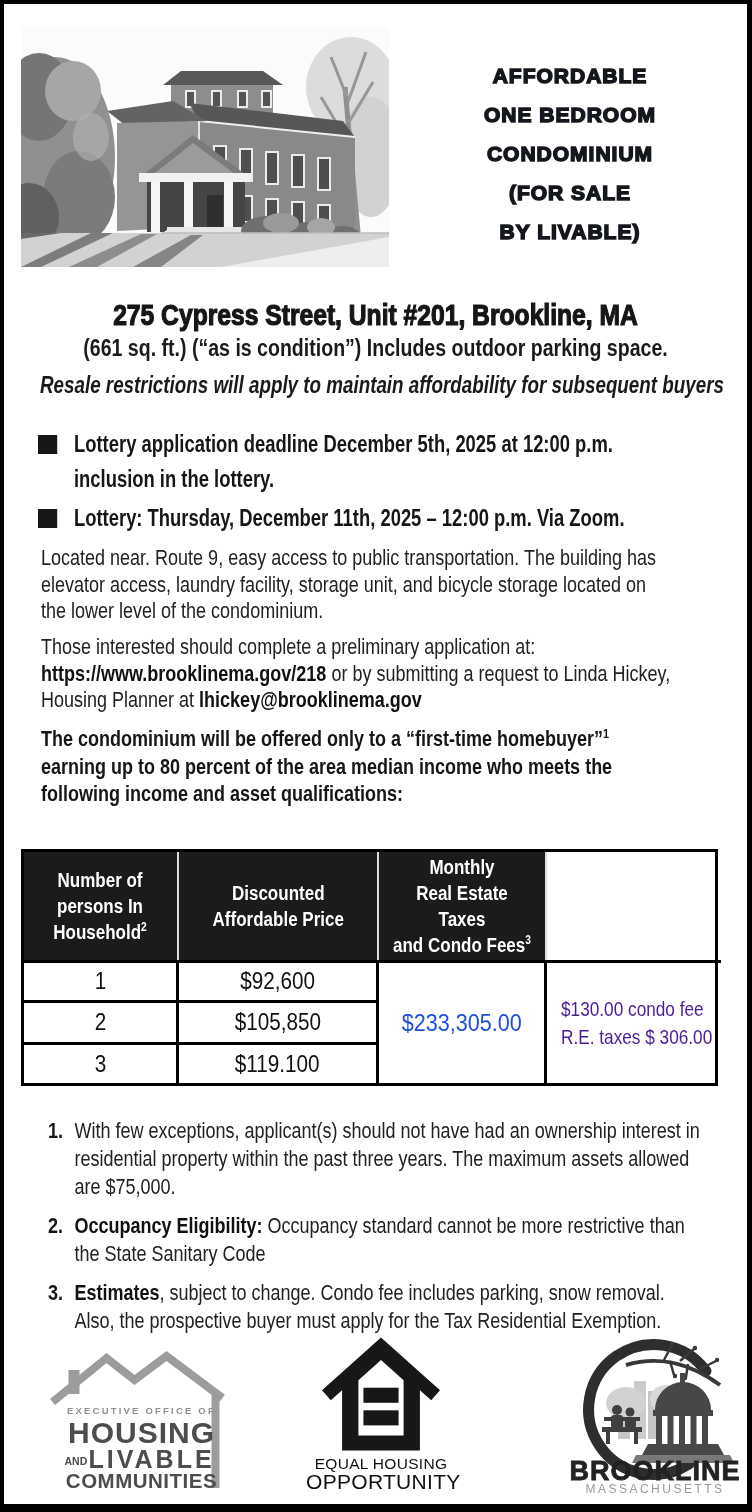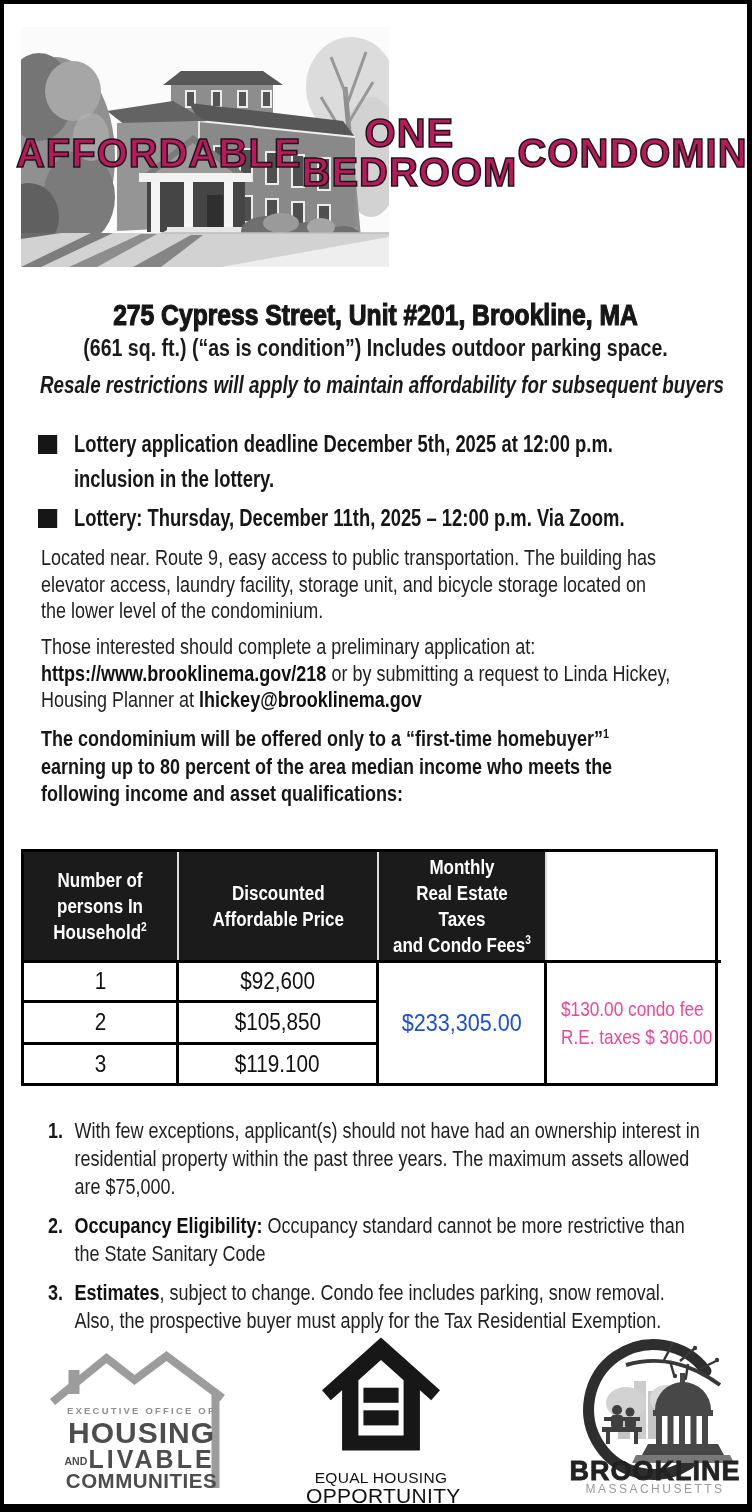--- a/index.html
+++ b/index.html
@@ -12,23 +12,23 @@
   }
   .abs{position:absolute;}
   
   .cx{transform:scaleX(0.80);transform-origin:0 0;}
   .cxc{transform:scaleX(0.85);transform-origin:50% 0;}
 
   
   .photo{left:17px;top:23px;width:368px;height:240px;}
   .title-block{
     left:392px;top:46px;width:348px;height:206px;
-    display:flex;justify-content:center;align-items:center;
-    font-size:40px;line-height:39px;font-weight:bold;letter-spacing:1px;
-    -webkit-text-stroke:1.5px #161616;color:#be185d;text-align:center;
+    display:flex;flex-direction:column;justify-content:center;align-items:center;
+    font-size:21px;line-height:39px;font-weight:bold;letter-spacing:1px;
+    -webkit-text-stroke:1.5px #161616;color:#0f172a;text-align:center;
   }
   .address{
     left:0;right:0;top:295px;text-align:center;white-space:nowrap;
     font-size:29px;font-weight:bold;-webkit-text-stroke:1.2px #161616;color:#161616;
   }
   .subtitle{
     left:0;right:0;top:331px;text-align:center;white-space:nowrap;
     font-size:23px;font-weight:bold;color:#1a1a1a;
   }
   .resale{
@@ -68,37 +68,37 @@
     display:flex;align-items:center;justify-content:center;font-size:23px;color:#111;
     border-top:3px solid #000;
   }
   .td.c1,.td.c2{border-right:3px solid #000;}
   .price-cell{
     grid-column:3;grid-row:2/5;display:flex;align-items:center;justify-content:center;
     border-top:3px solid #000;border-right:3px solid #000;font-size:24px;color:#1d4ed8;
   }
   .fees-cell{
     grid-column:4;grid-row:2/5;display:flex;flex-direction:column;justify-content:center;
-    border-top:3px solid #000;padding-left:14px;font-size:21px;color:#ec4899;gap:4px;
+    border-top:3px solid #000;padding-left:14px;font-size:21px;color:#4c1d95;gap:4px;
   }
   .fees-cell .fee{transform:scaleX(0.82);transform-origin:0 50%;white-space:nowrap;}
   .num-span{transform:scaleX(0.9);transform-origin:50% 50%;}
 
   
   .notes{left:44px;top:1113px;width:850px;}
   .note{display:flex;font-size:22.5px;line-height:28px;margin-bottom:11px;color:#222;}
   .note .nnum{width:33px;font-weight:bold;flex:none;color:#161616;}
   .note .nbody{white-space:pre-line;}
   .note .nbody b{color:#111;}
 
   
   .logo-eohlc{left:38px;top:1336px;width:205px;height:152px;}
   .logo-eho{left:302px;top:1331px;width:150px;text-align:center;}
   .logo-eho svg{display:block;margin:0 auto;}
-  .eho-t1{font-size:15.5px;line-height:17px;color:#111;letter-spacing:.3px;margin-top:16px;white-space:nowrap;}
+  .eho-t1{font-size:15.5px;line-height:17px;color:#111;letter-spacing:.3px;margin-top:2px;white-space:nowrap;}
   .eho-t2{font-size:21px;line-height:19px;color:#111;letter-spacing:.3px;white-space:nowrap;}
   .logo-brookline{left:564px;top:1327px;width:175px;height:165px;}
 </style>
 </head>
 <body>
 
 <div class="page">
 
   <div class="abs photo">
     <svg width="368" height="240" viewBox="0 0 368 240">

